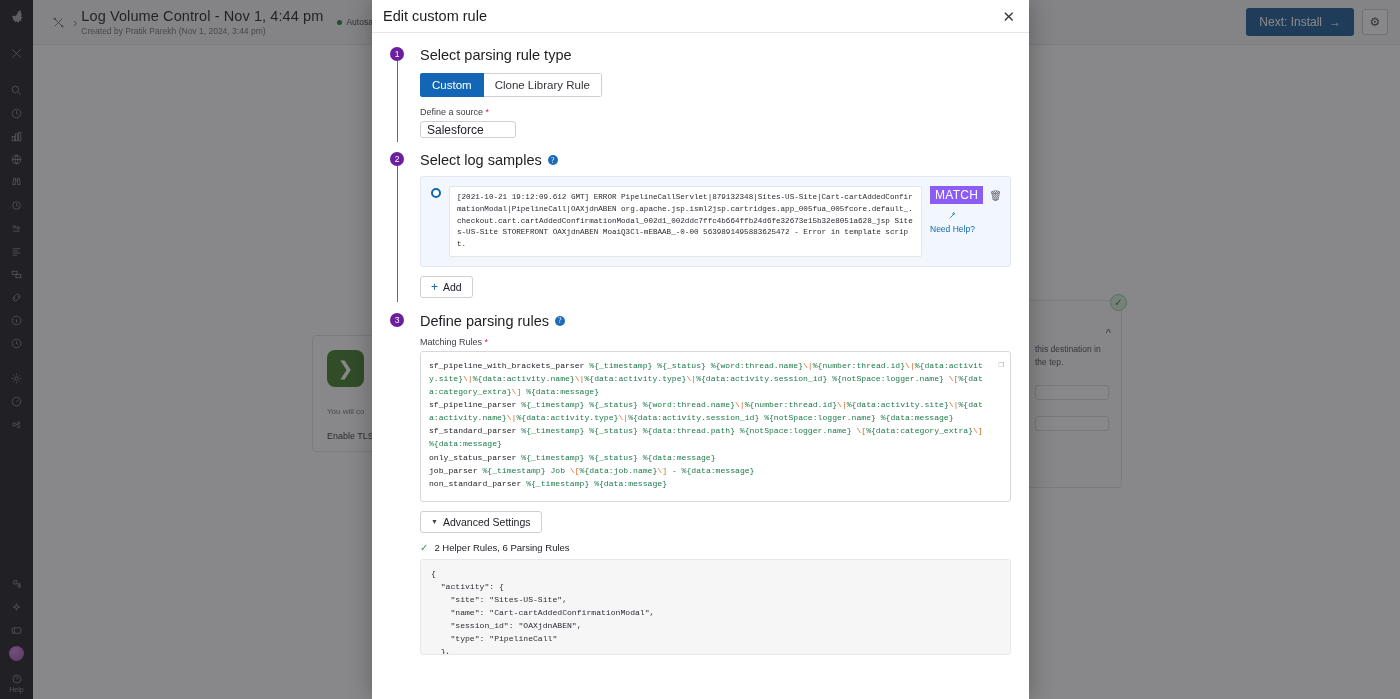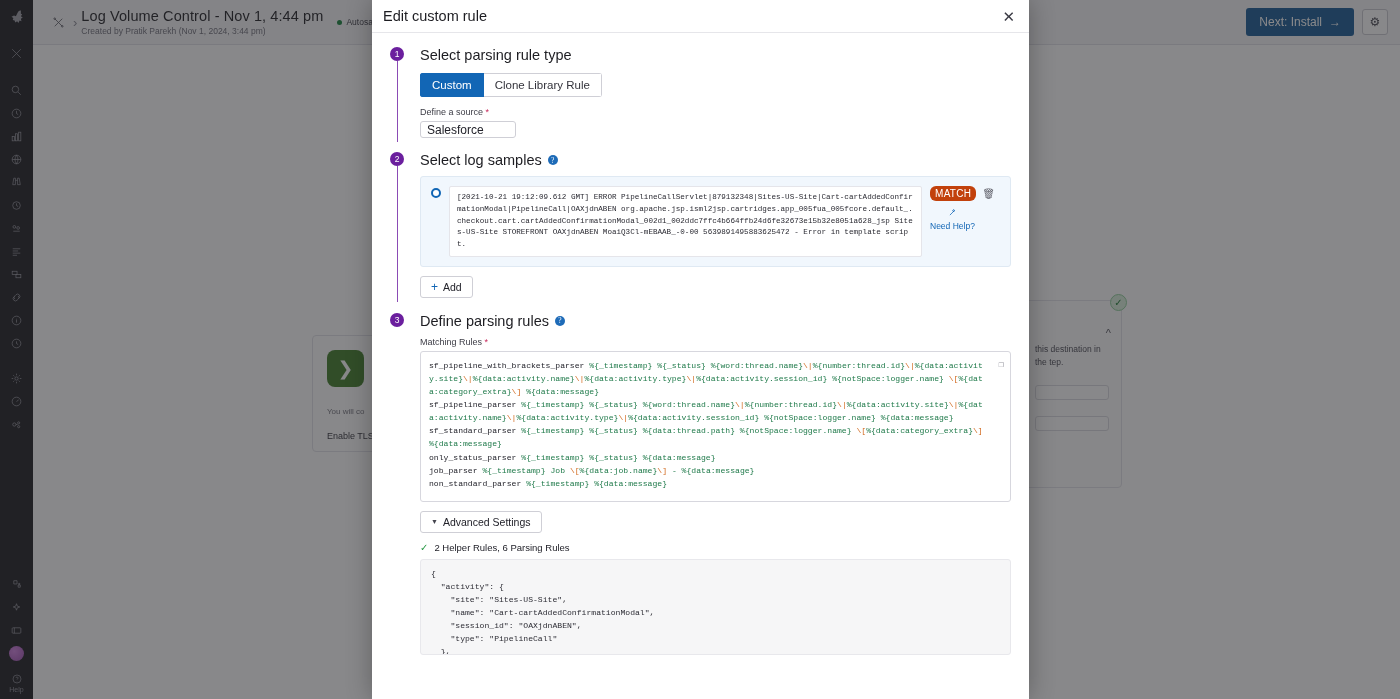--- a/index.html
+++ b/index.html
@@ -145,21 +145,21 @@
     flex: 0 0 10px; margin-top: 2px;
   }
   .sample-text {
     flex: 1 1 auto; background: #fff; border: 1px solid #e5e5ea; border-radius: 2px;
     padding: 5px 7px; font-family: "Liberation Mono", monospace; font-size: 7.6px;
     line-height: 1.55; color: #2a2a32; white-space: pre-wrap; word-break: break-all;
   }
   .sample-side { width: 72px; flex: 0 0 72px; display: flex; flex-direction: column; align-items: flex-start; gap: 7px; }
   .badge-row { display: flex; align-items: center; gap: 6px; }
   .badge-match {
-    background: #c2410c; color: #fff; font-size: 10px; padding: 2px 5px; border-radius: 6px;
+    background: #8b5cf6; color: #fff; font-size: 12px; padding: 2px 5px; border-radius: 0;
     letter-spacing: .3px;
   }
   .icon-trash { color: #55555f; font-size: 10px; cursor: pointer; }
   .need-help { display: flex; align-items: center; gap: 4px; font-size: 8.5px; color: #1266b5; cursor: pointer; flex-direction: column; }
 
   .btn-add {
     margin-top: 9px; display: inline-flex; align-items: center; gap: 5px;
     border: 1px solid #cfcfd6; background: #fff; border-radius: 3px;
     font-size: 10.5px; color: #22222a; padding: 4px 10px;
     font-family: "Liberation Sans", sans-serif; cursor: pointer;

